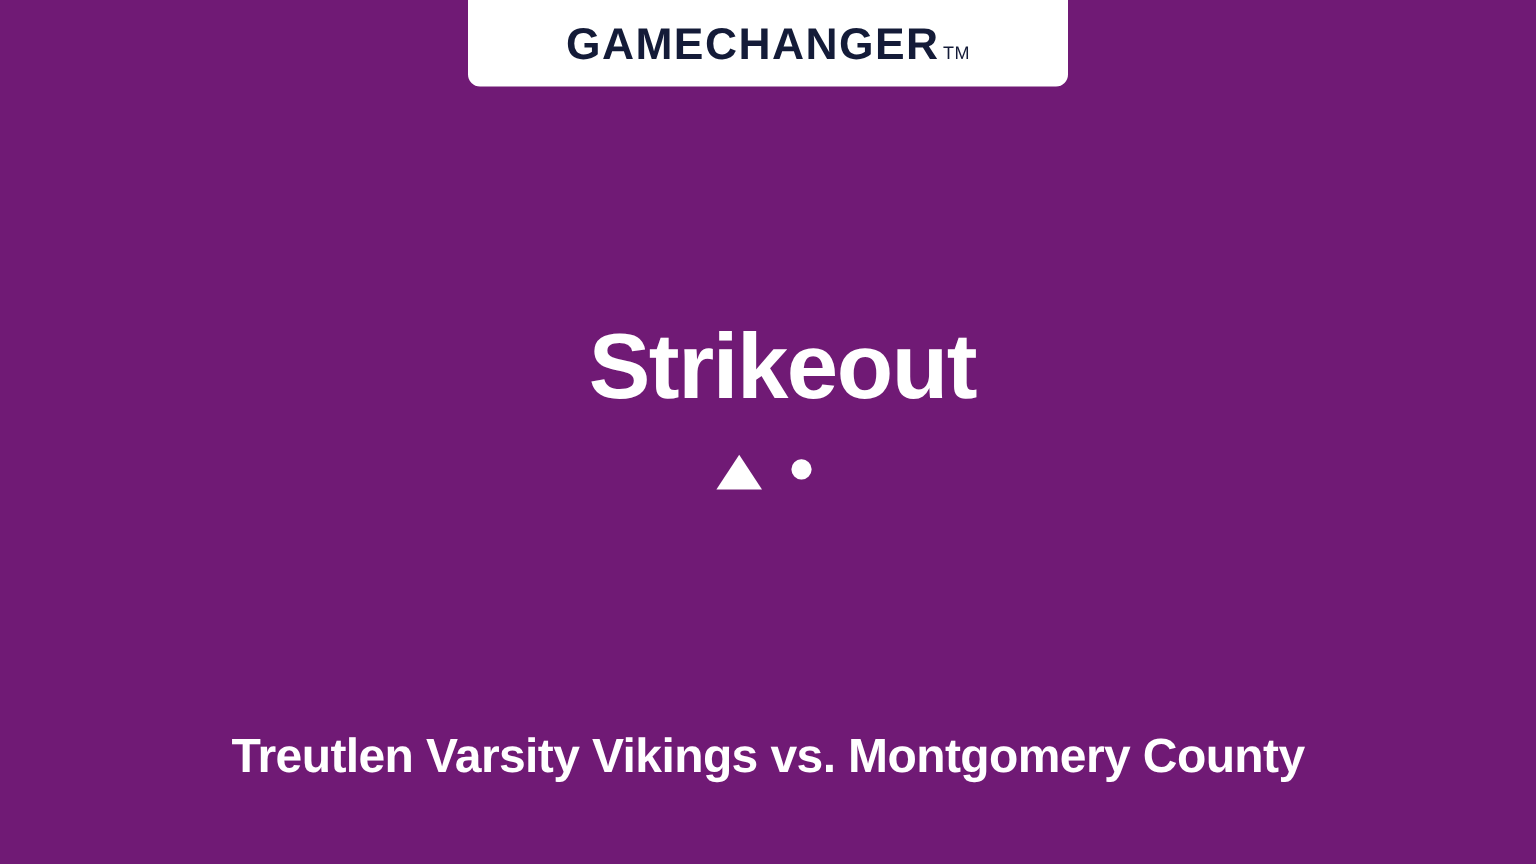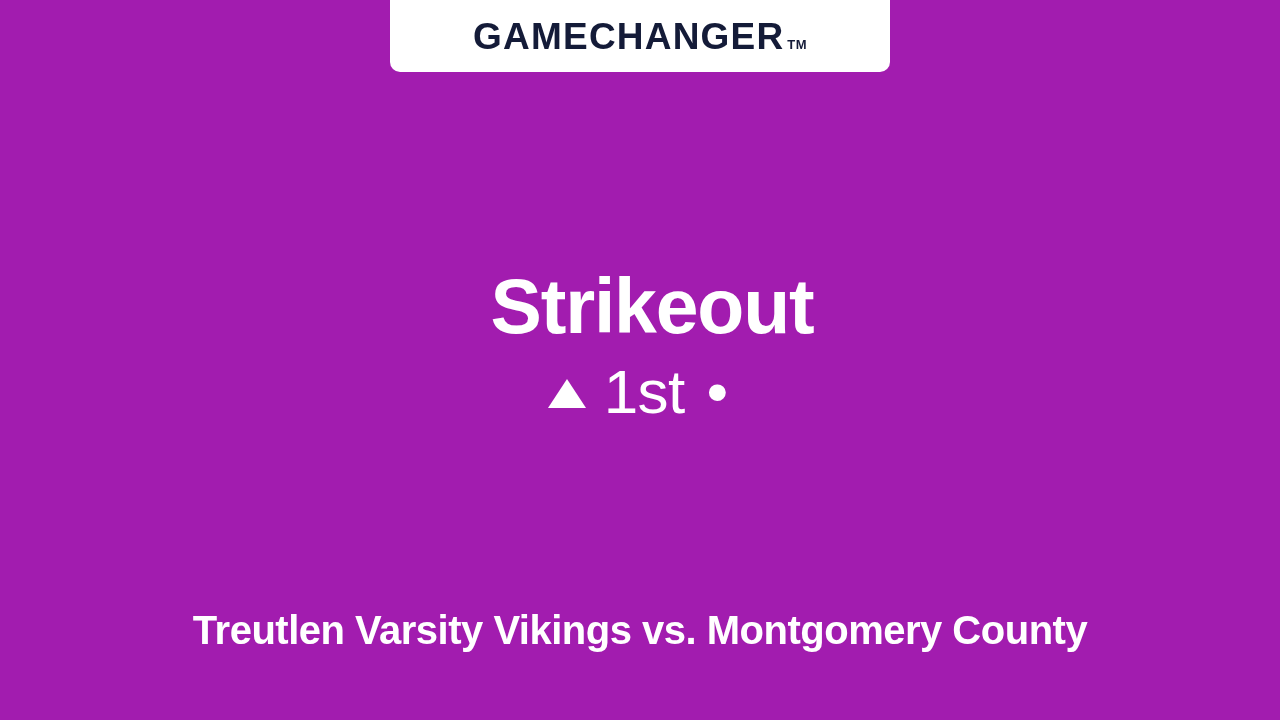--- a/index.html
+++ b/index.html
@@ -12,21 +12,21 @@
     height: 720px;
     overflow: hidden;
     font-family: "Liberation Sans", sans-serif;
     -webkit-font-smoothing: antialiased;
   }
 
   .screen {
     position: relative;
     width: 1280px;
     height: 720px;
-    background: #a21caf;
+    background: #701a75;
   }
 
   
   .brand-card {
     position: absolute;
     left: 390px;
     top: -4px;
     width: 500px;
     height: 76px;
     background: #ffffff;
@@ -46,22 +46,22 @@
     font-family: "Liberation Sans", sans-serif;
     font-size: 37px;
     font-weight: 700;
     letter-spacing: 1.2px;
     color: #141b38;
     line-height: 1;
     white-space: nowrap;
   }
   .brand-tm {
     font-family: "Liberation Sans", sans-serif;
-    font-size: 13px;
-    font-weight: 700;
+    font-size: 15px;
+    font-weight: 400;
     letter-spacing: 0.4px;
     color: #141b38;
     line-height: 1;
     margin-left: 3px;
   }
 
   
   .play-block {
     position: absolute;
     left: 0;
@@ -142,20 +142,19 @@
       <span class="brand-wordmark">GAMECHANGER</span>
       <span class="brand-tm">TM</span>
     </div>
   </div>
 
   <div class="play-block">
     <div class="play-title">Strikeout</div>
 
     <div class="play-context">
       <span class="inning-arrow"></span>
-      <span class="context-text">1st</span>
       <span class="context-sep">•</span>
     </div>
   </div>
 
   <div class="matchup">Treutlen Varsity Vikings vs. Montgomery County</div>
 
 </div>
 
 </body></html>

